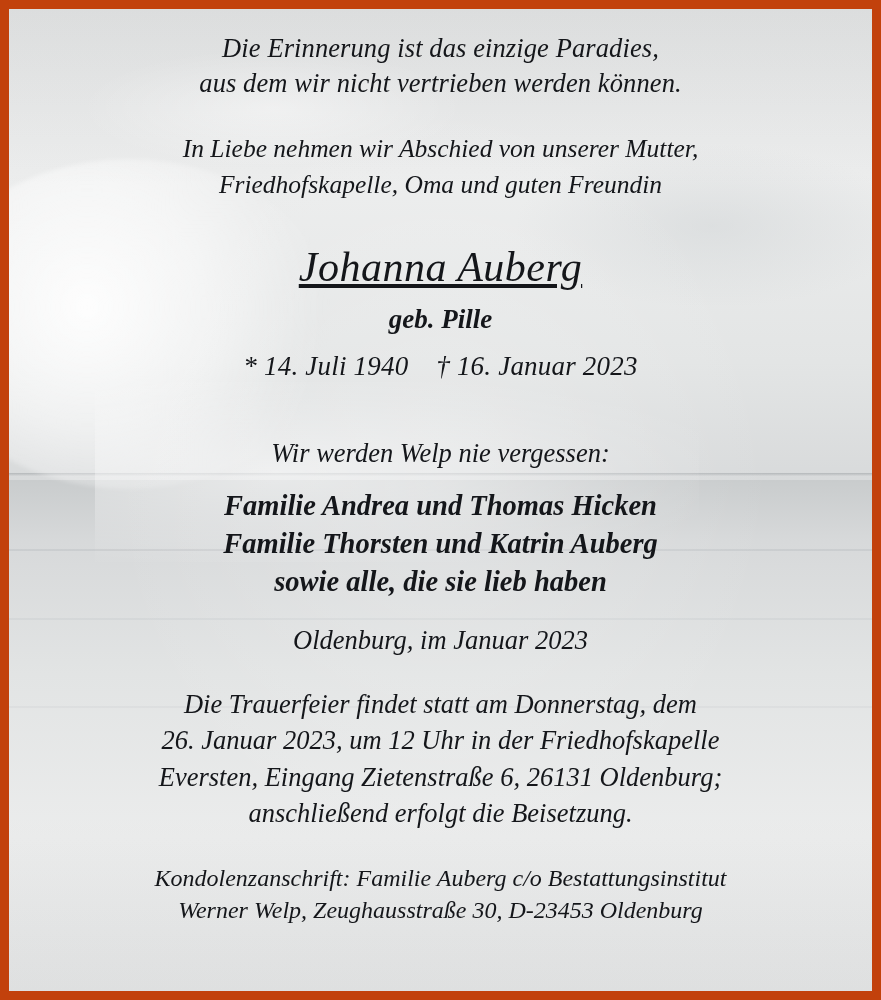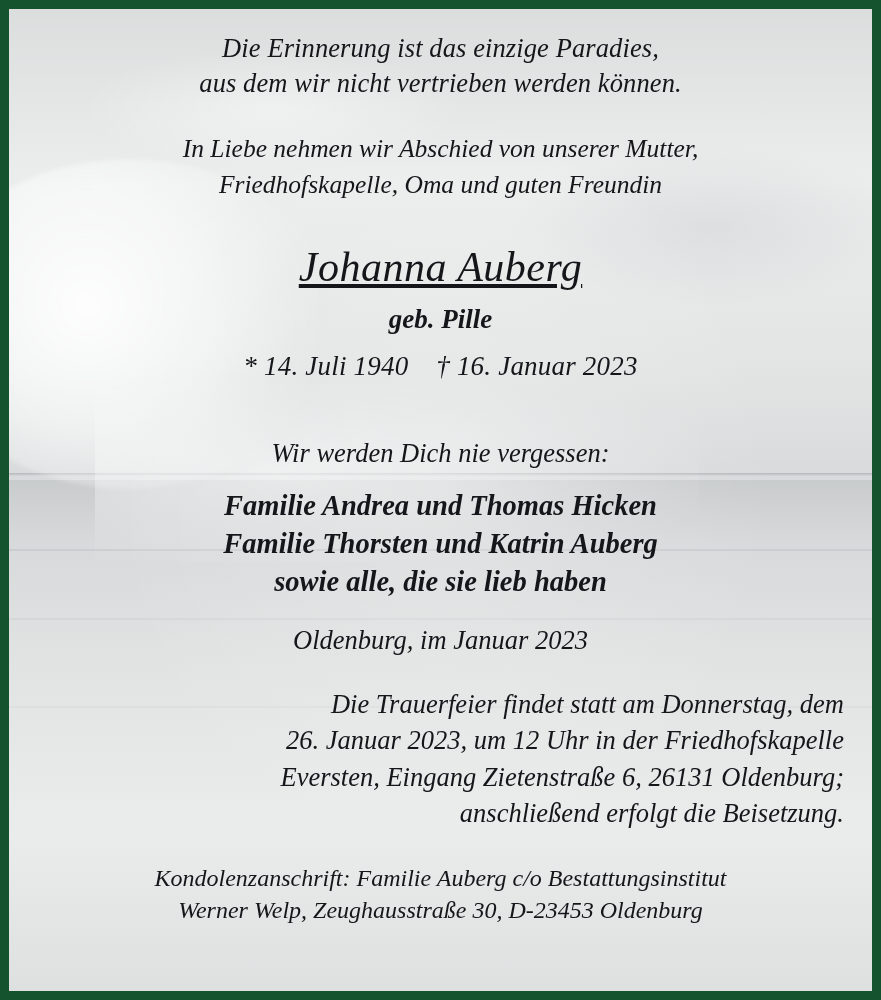--- a/index.html
+++ b/index.html
@@ -12,21 +12,21 @@
     height: 1000px;
     overflow: hidden;
     font-family: "Liberation Serif", serif;
   }
 
   .obituary {
     position: relative;
     width: 881px;
     height: 1000px;
     box-sizing: border-box;
-    border: 9px solid #14532d;
+    border: 9px solid #c2410c;
     background-color: #e9eaea;
     overflow: hidden;
   }
 
   
   .bg-sky {
     position: absolute;
     left: 0; top: 0; right: 0;
     height: 48%;
     background: linear-gradient(180deg, #e7e8e8 0%, #eceded 35%, #e3e5e5 75%, #d8dadb 100%);
@@ -158,21 +158,20 @@
     margin-top: 24px;
     font-style: italic;
     font-size: 26.5px;
   }
 
   .ceremony {
     margin-top: 30px;
     font-style: italic;
     font-size: 26.5px;
     line-height: 1.38;
-    text-align: right;
   }
 
   .condolence {
     margin-top: 30px;
     font-style: italic;
     font-size: 24px;
     line-height: 1.35;
     text-align: center;
   }
 
@@ -208,21 +207,21 @@
     </div>
 
     <div class="name">Johanna Auberg</div>
     <div class="born-name">geb. Pille</div>
     <div class="dates">
       <span>* 14. Juli 1940</span>
       <span class="sep"></span>
       <span>† 16. Januar 2023</span>
     </div>
 
-    <div class="remember">Wir werden Dich nie vergessen:</div>
+    <div class="remember">Wir werden Welp nie vergessen:</div>
 
     <div class="family">
       <span class="line">Familie Andrea und Thomas Hicken</span>
       <span class="line">Familie Thorsten und Katrin Auberg</span>
       <span class="line">sowie alle, die sie lieb haben</span>
     </div>
 
     <div class="place-date">Oldenburg, im Januar 2023</div>
 
     <div class="ceremony">

